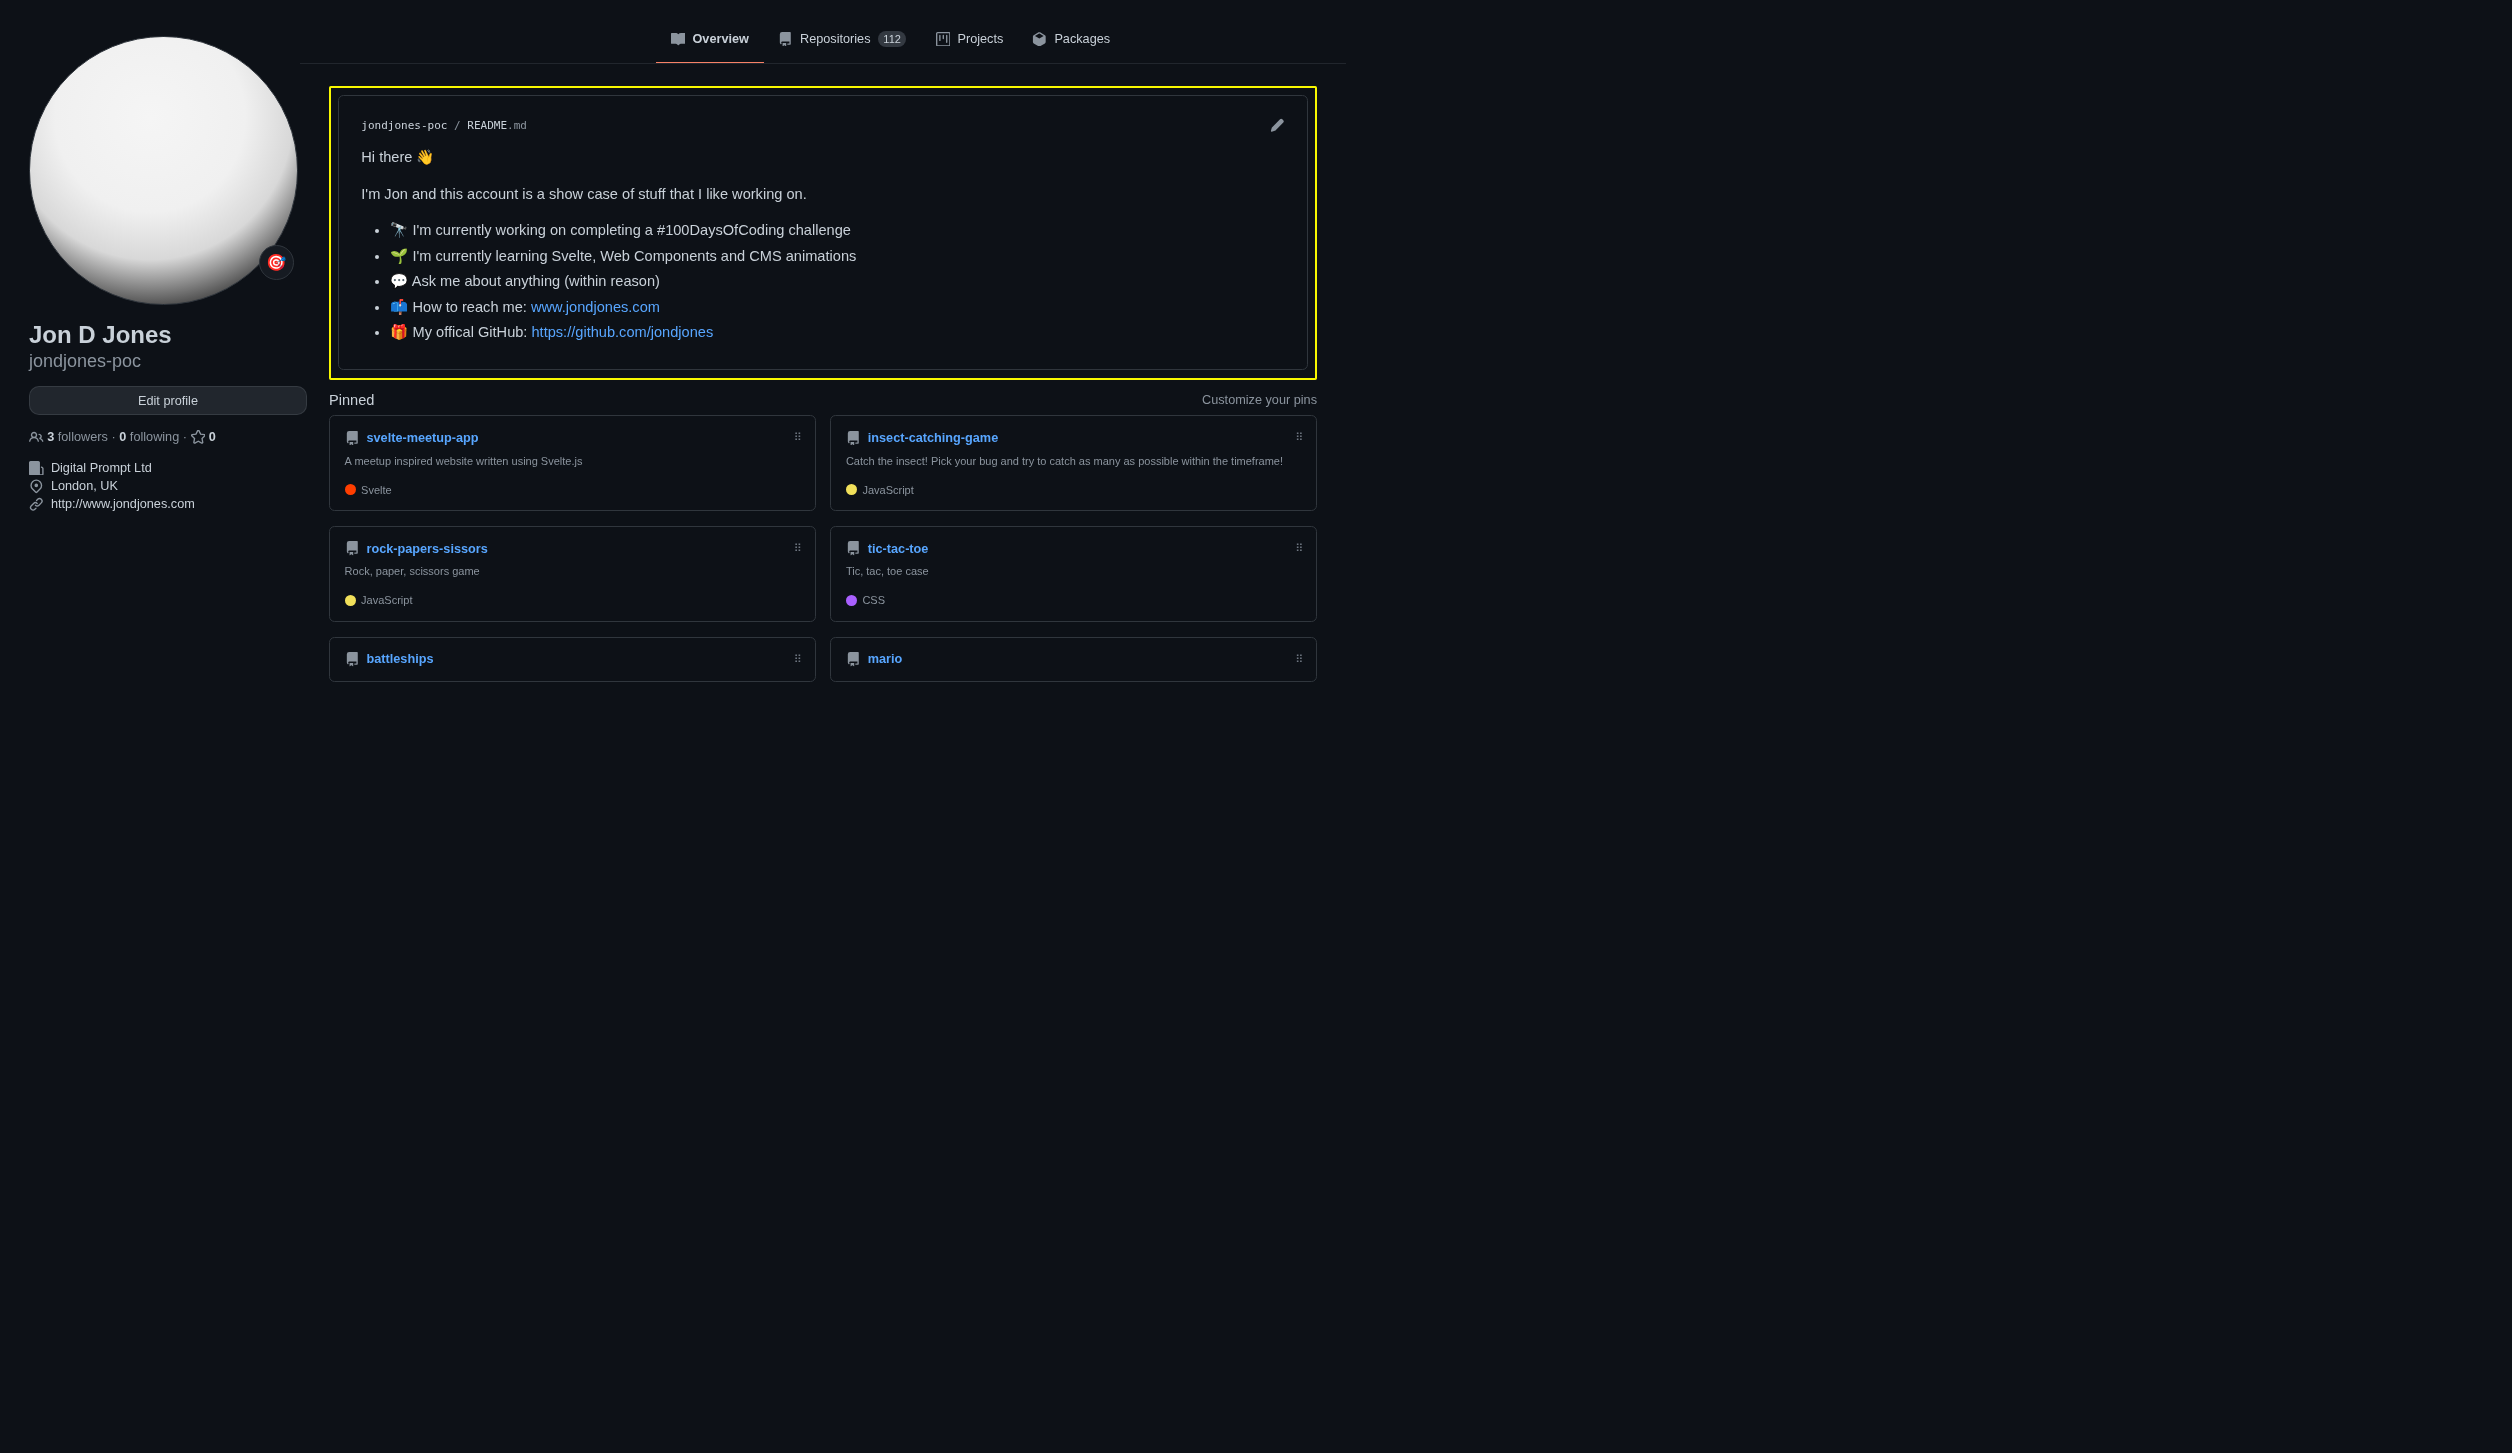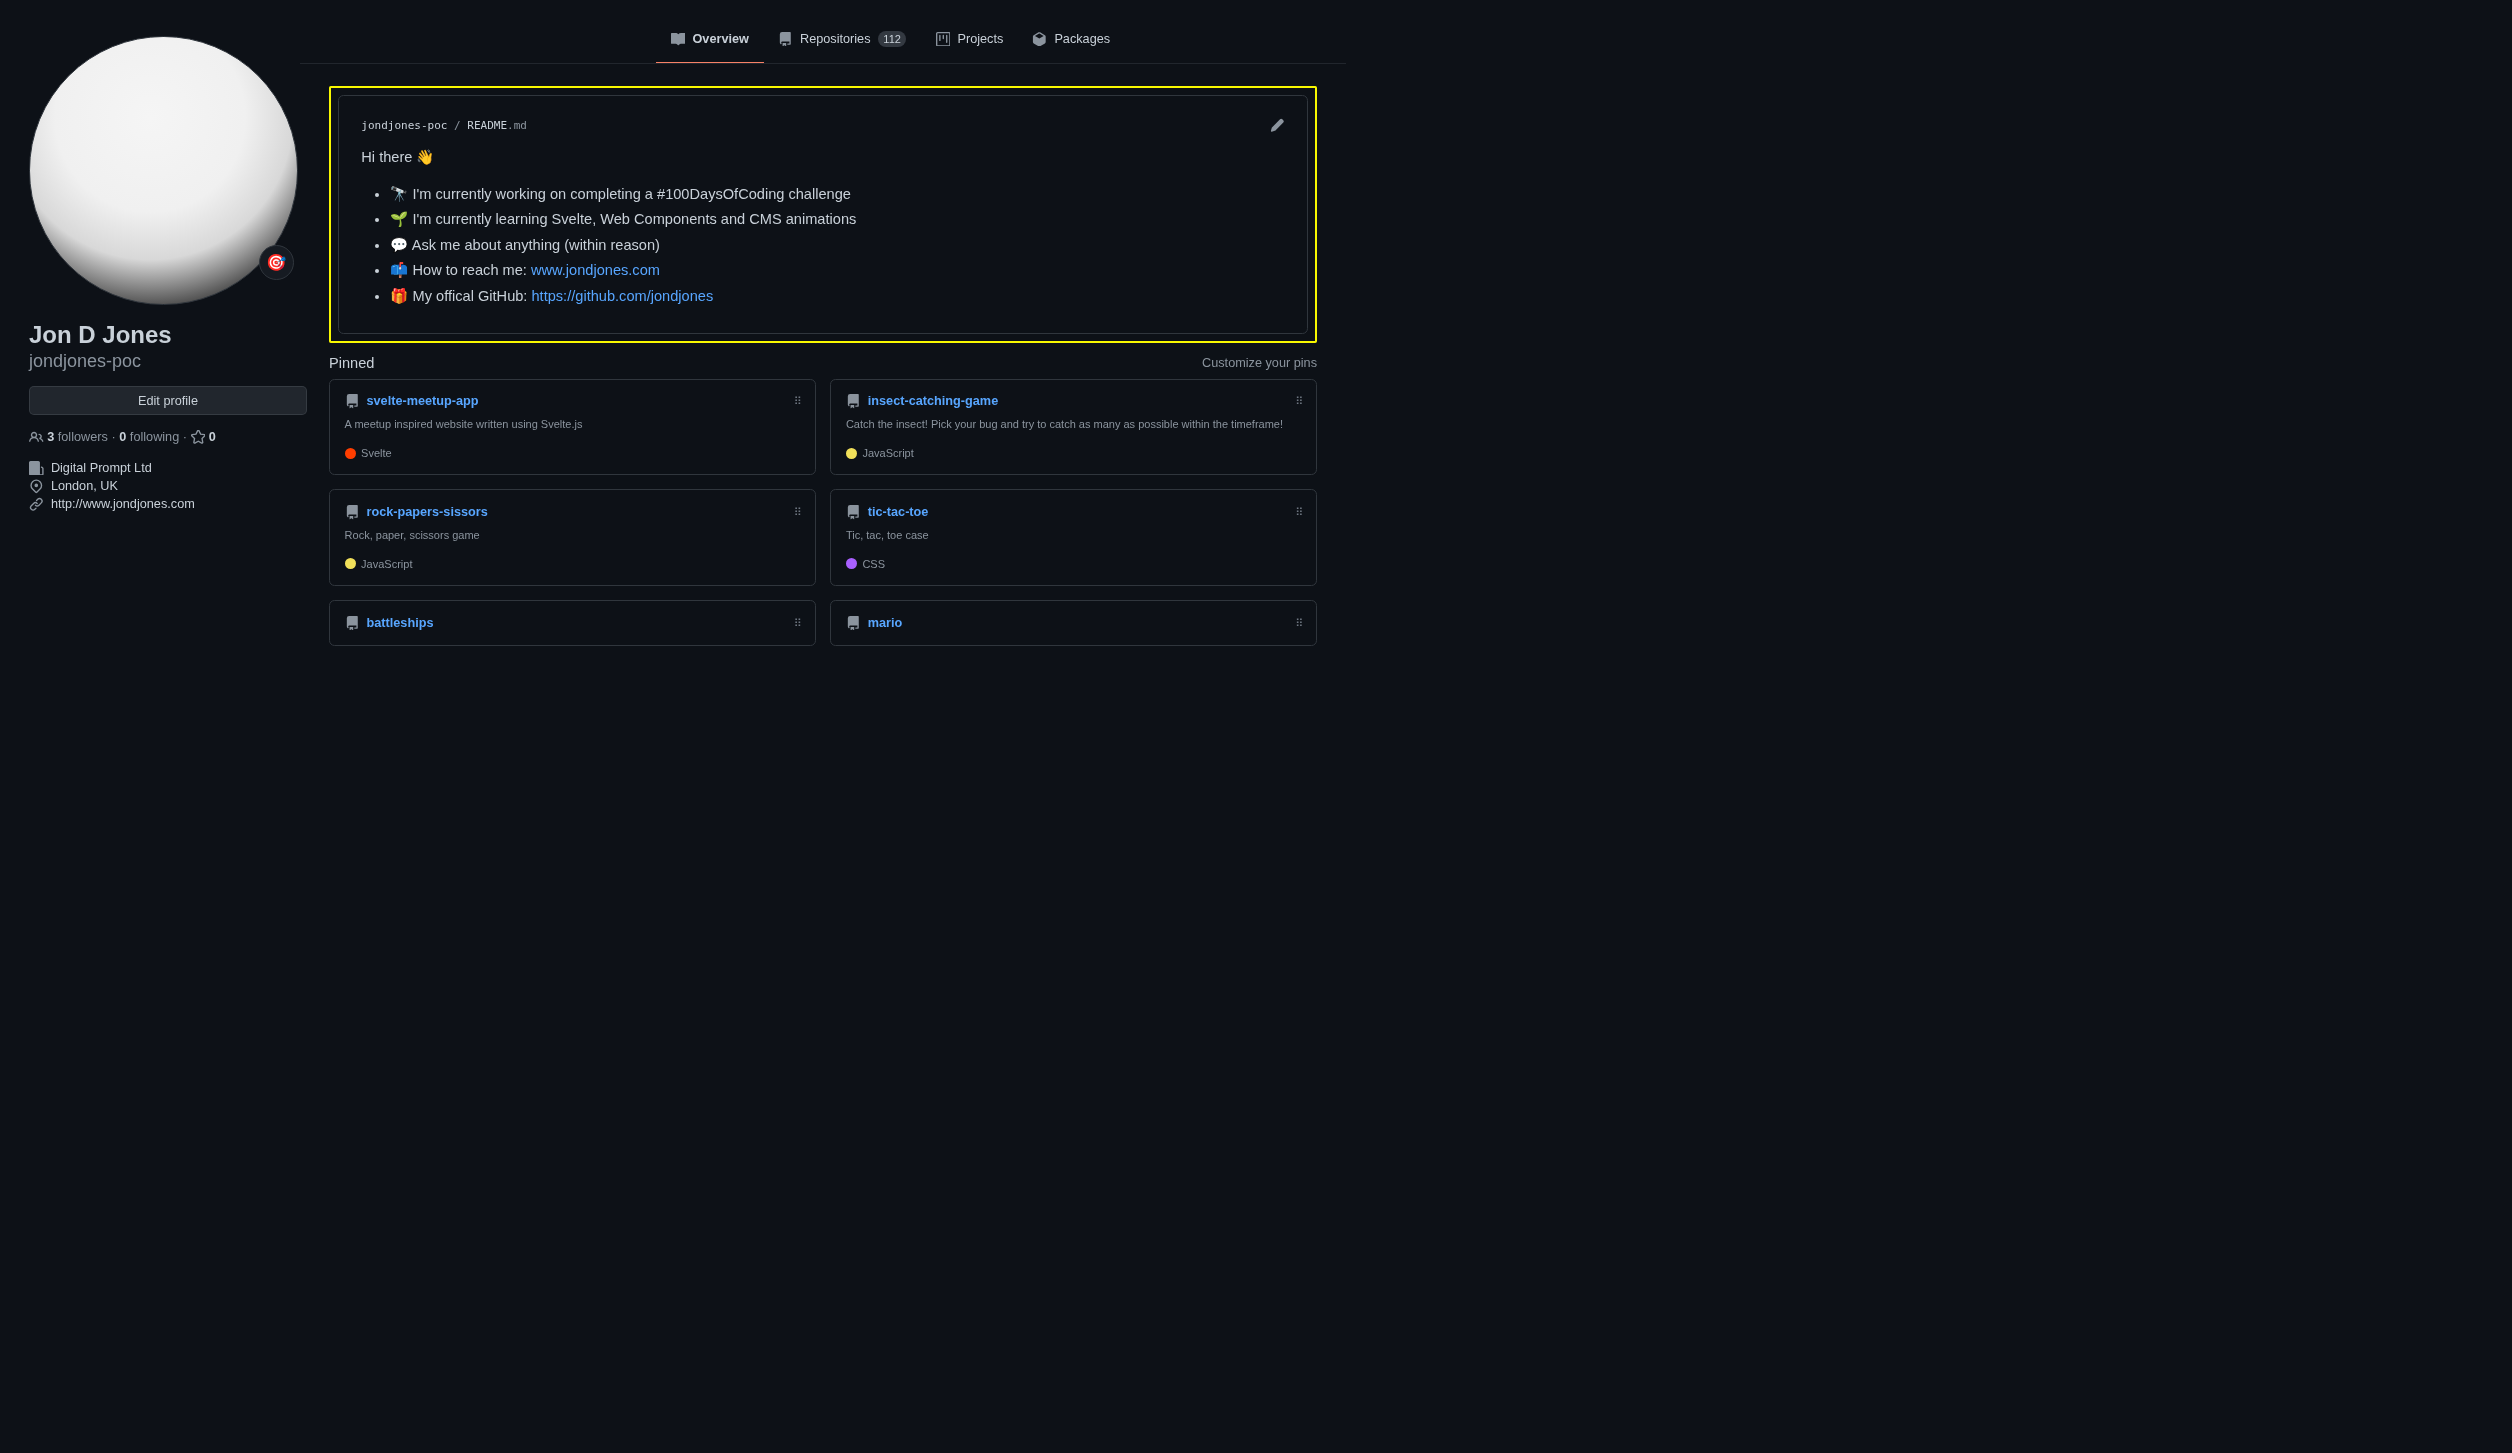--- a/index.html
+++ b/index.html
@@ -25,21 +25,21 @@
   background: #161b22; border: 0.9px solid #30363d;
   display: flex; align-items: center; justify-content: center;
   font-size: 16.4px;
 }
 .name { font-size: 24px; font-weight: 600; color: #c9d1d9; margin-top: 14.6px; line-height: 1.25; }
 .username { font-size: 18px; font-weight: 300; color: #8b949e; line-height: 22px; }
 .bio { font-size: 14.6px; color: #c9d1d9; margin-top: 14.6px; line-height: 1.5; }
 .edit-btn {
   width: 100%; padding: 4.5px 14.6px; margin-top: 14.6px;
   background: #21262d; border: 0.9px solid rgba(240,246,252,0.1);
-  border-radius: 5px; color: #c9d1d9; font-size: 12.7px; font-weight: 500;
+  border-radius: 10px; color: #c9d1d9; font-size: 12.7px; font-weight: 500;
   cursor: pointer; line-height: 18px;
 }
 .follow-line { margin-top: 14.6px; font-size: 12.7px; color: #8b949e; display:flex; align-items:center; gap:3.6px;}
 .follow-line b { color: #c9d1d9; font-weight:600;}
 .details { margin-top: 14.6px; }
 .detail-row { display: flex; align-items: center; gap: 7.3px; padding: 1.8px 0; font-size: 12.7px; color: #c9d1d9; }
 .detail-row .icon { width: 14.6px; height:14.6px; display:inline-flex; align-items:center; justify-content:center; color:#8b949e; flex-shrink:0;}
 
 
 .tabs { display: flex; border-bottom: 0.9px solid #21262d; padding: 0 0; margin-left: -29px; margin-right: -29px; padding-left: 29px;}
@@ -182,20 +182,21 @@
             <span class="u">jondjones-poc</span><span> / </span><span class="u">README</span><span>.md</span>
           </div>
           <span class="edit-icon">
             <svg width="14.6" height="14.6" viewBox="0 0 16 16" fill="#8b949e">
                 <path d="M11.013 1.427a1.75 1.75 0 012.474 0l1.086 1.086a1.75 1.75 0 010 2.474l-8.61 8.61c-.21.21-.47.364-.756.445l-3.251.93a.75.75 0 01-.927-.928l.929-3.25a1.75 1.75 0 01.445-.758l8.61-8.61z"></path>
               </svg>
           </span>
         </div>
         <div class="readme-body">
           <p>Hi there 👋</p>
+          <p>I'm Jon and this account is a show case of stuff that I like working on.</p>
           <ul>
             <li>🔭  I'm currently working on completing a #100DaysOfCoding challenge</li>
             <li>🌱  I'm currently learning Svelte, Web Components and CMS animations</li>
             <li>💬  Ask me about anything (within reason)</li>
             <li><span>📫  How to reach me: </span><a>www.jondjones.com</a></li>
             <li><span>🎁  My offical GitHub: </span><a>https://github.com/jondjones</a></li>
           </ul>
         </div>
       </div>
     </div>

